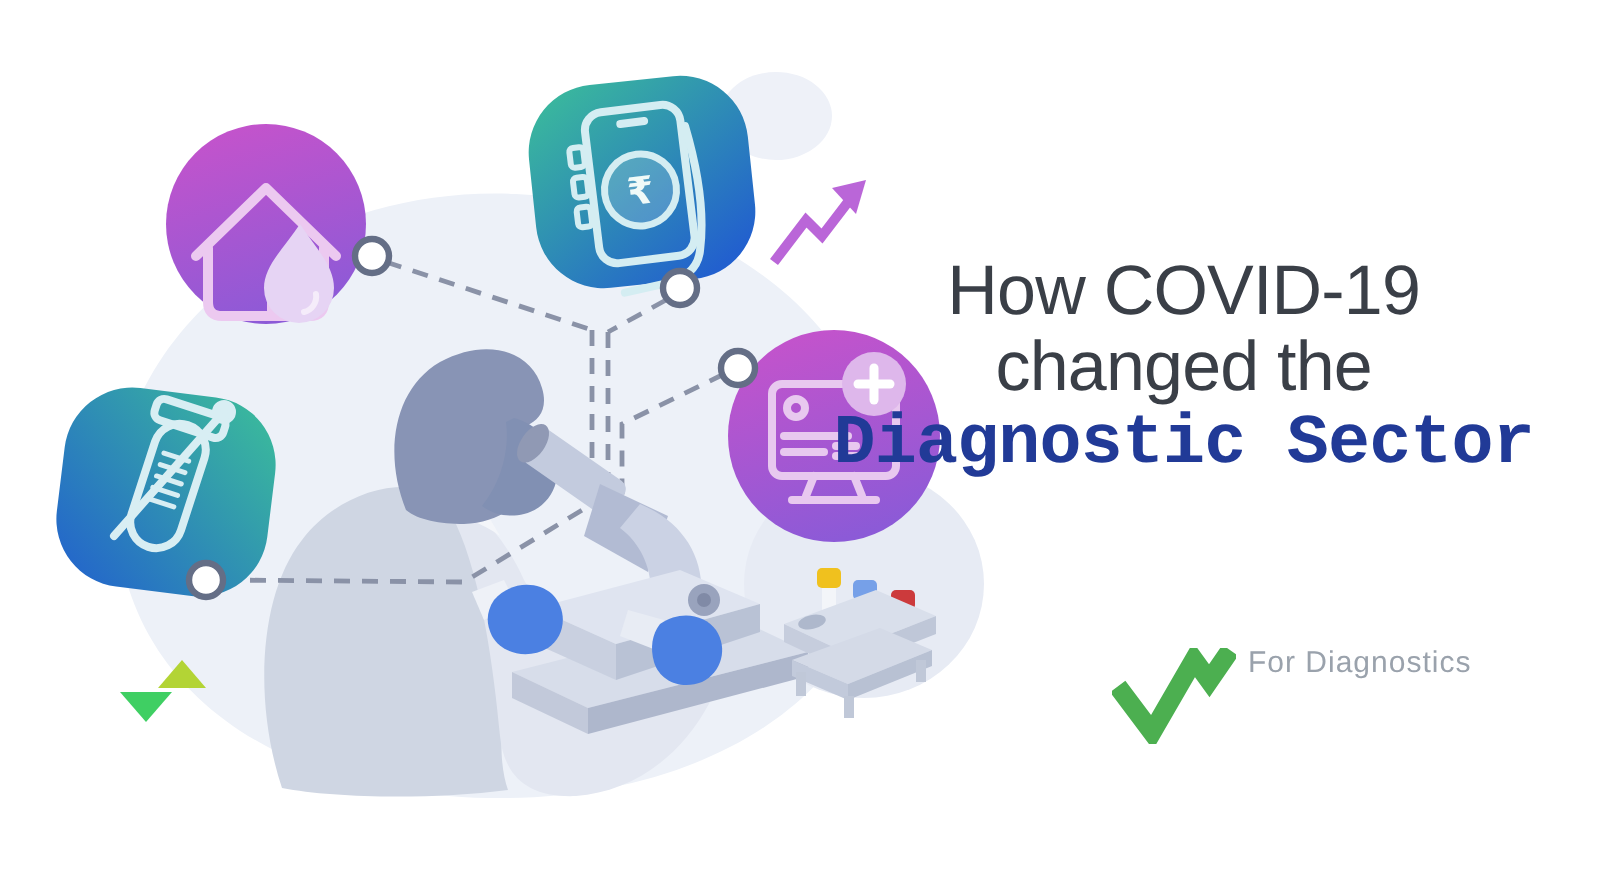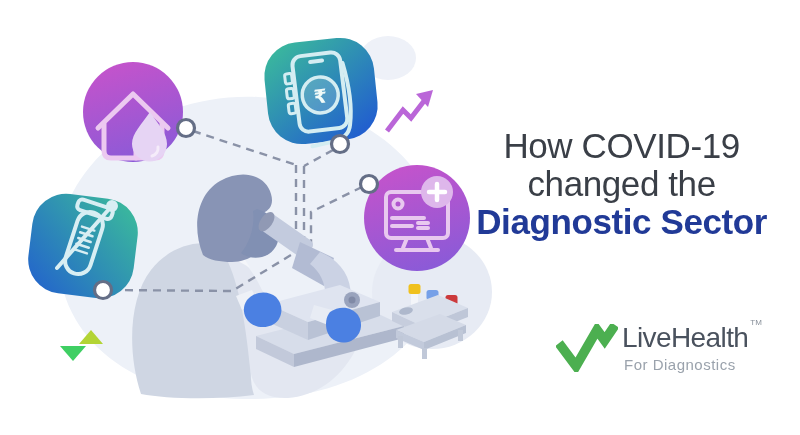--- a/index.html
+++ b/index.html
@@ -8,21 +8,21 @@
     position:relative; width:800px; height:435px; background:#ffffff;
     font-family:"Liberation Sans", sans-serif;
   }
   .illustration { position:absolute; left:0; top:0; }
   .headline {
     position:absolute; right:33px; top:127px; text-align:center;
     font-size:35px; line-height:38px; letter-spacing:-0.4px;
     color:var(--title_text, #3a3f47); font-weight:400;
   }
   .headline .accent {
-    color:var(--title_accent, #213a97); font-weight:700;
+    color:var(--title_accent, #213a97); font-weight:700;font-family:Liberation Mono, monospace;
   }
   .logo { position:absolute; left:556px; top:320px; width:220px; height:56px; }
   .logo-mark { position:absolute; left:0; top:4px; }
   .logo-text { position:absolute; left:66px; top:0; }
   .brand {
     font-size:28px; color:var(--logo_text,#4a525e); letter-spacing:-0.6px;
     line-height:30px; white-space:nowrap;
   }
   .brand sup {
     font-size:8px; color:#868e98; position:relative; top:-12px; left:2px;
@@ -212,20 +212,17 @@
     <div class="accent">Diagnostic Sector</div>
   </div>
 
   <div class="logo">
     <div class="logo-mark">
       <svg width="62" height="48" viewBox="0 0 65 50">
         <polyline points="3,20 21,44 43,6 51,17 62,1" fill="none" stroke="#4caf50" stroke-width="10" stroke-linecap="butt" stroke-linejoin="miter"></polyline>
       </svg>
     </div>
     <div class="logo-text">
-      <div class="brand">
-        <span>LiveHealth</span><sup>TM</sup>
-      </div>
       <div class="tagline">For Diagnostics</div>
     </div>
   </div>
 
 </div>
 
 </body></html>

